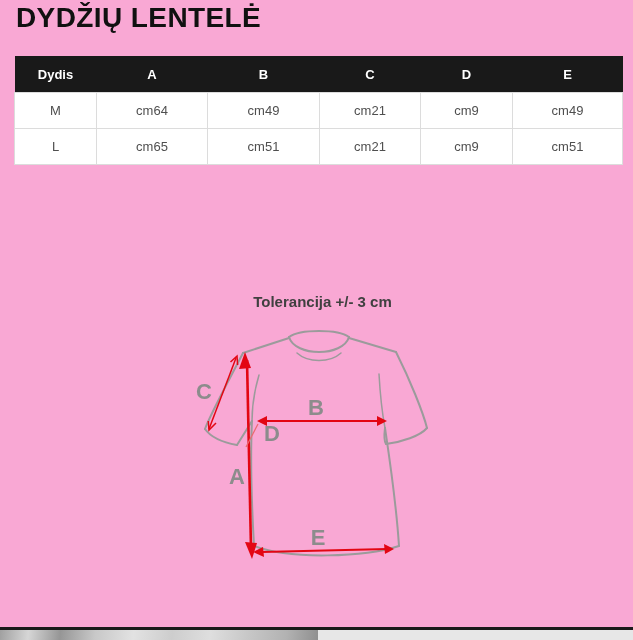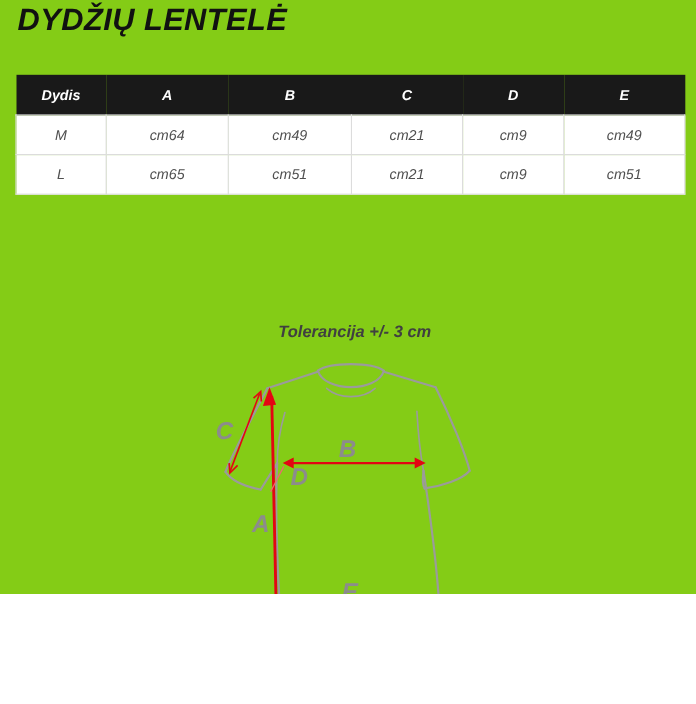--- a/index.html
+++ b/index.html
@@ -1,25 +1,25 @@
 <!DOCTYPE html>
 <html><head>
 <meta charset="utf-8">
 <style>
   html,body{margin:0;padding:0;background:#ffffff;}
   .page{
-    position:relative;width:633px;height:540px;overflow:hidden;
-    background:#84cc16;font-family:"Liberation Sans",sans-serif;font-style:italic;
+    position:relative;width:633px;height:640px;overflow:hidden;
+    background:#f9a8d4;font-family:"Liberation Sans",sans-serif;
   }
   .page-title{
     position:absolute;left:16px;top:2px;margin:0;
     font-size:28px;font-weight:800;letter-spacing:.4px;color:#111111;
   }
   table.size-table{
-    position:absolute;left:14px;top:68px;width:608px;
+    position:absolute;left:14px;top:56px;width:608px;
     border-collapse:collapse;table-layout:fixed;
   }
   table.size-table th{
     background:#191919;color:#ffffff;font-size:13px;font-weight:700;
     height:34px;text-align:center;border:0;
   }
   table.size-table td{
     background:#ffffff;color:#4f4f4f;font-size:13px;font-weight:400;
     height:33px;text-align:center;border:1px solid #dcdcdc;
   }

